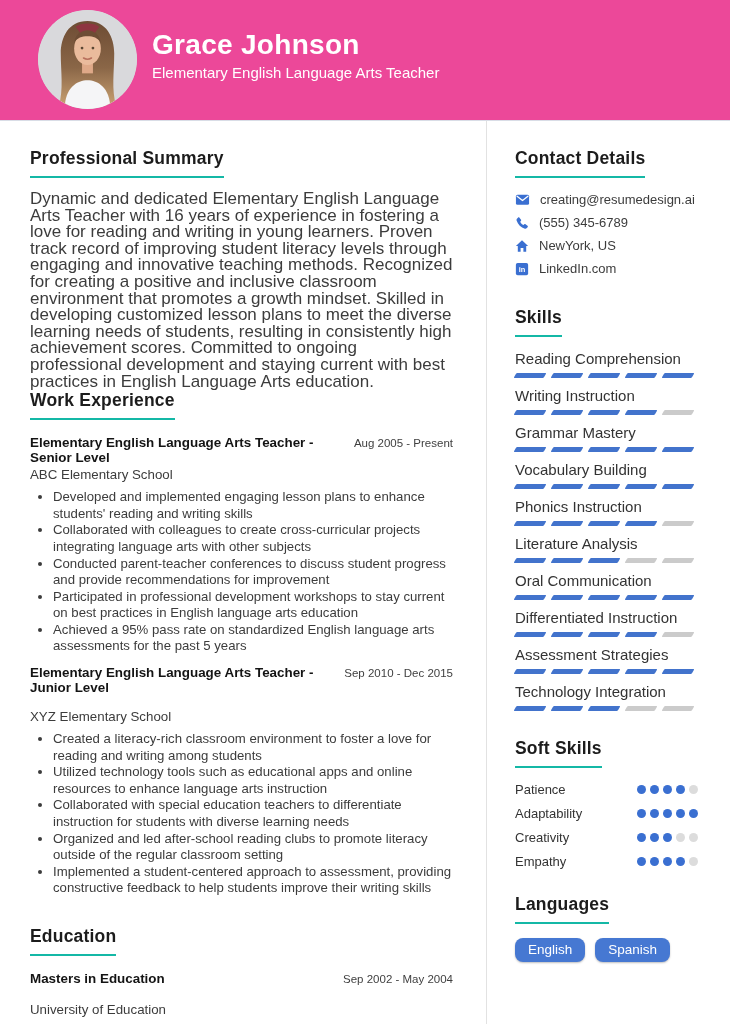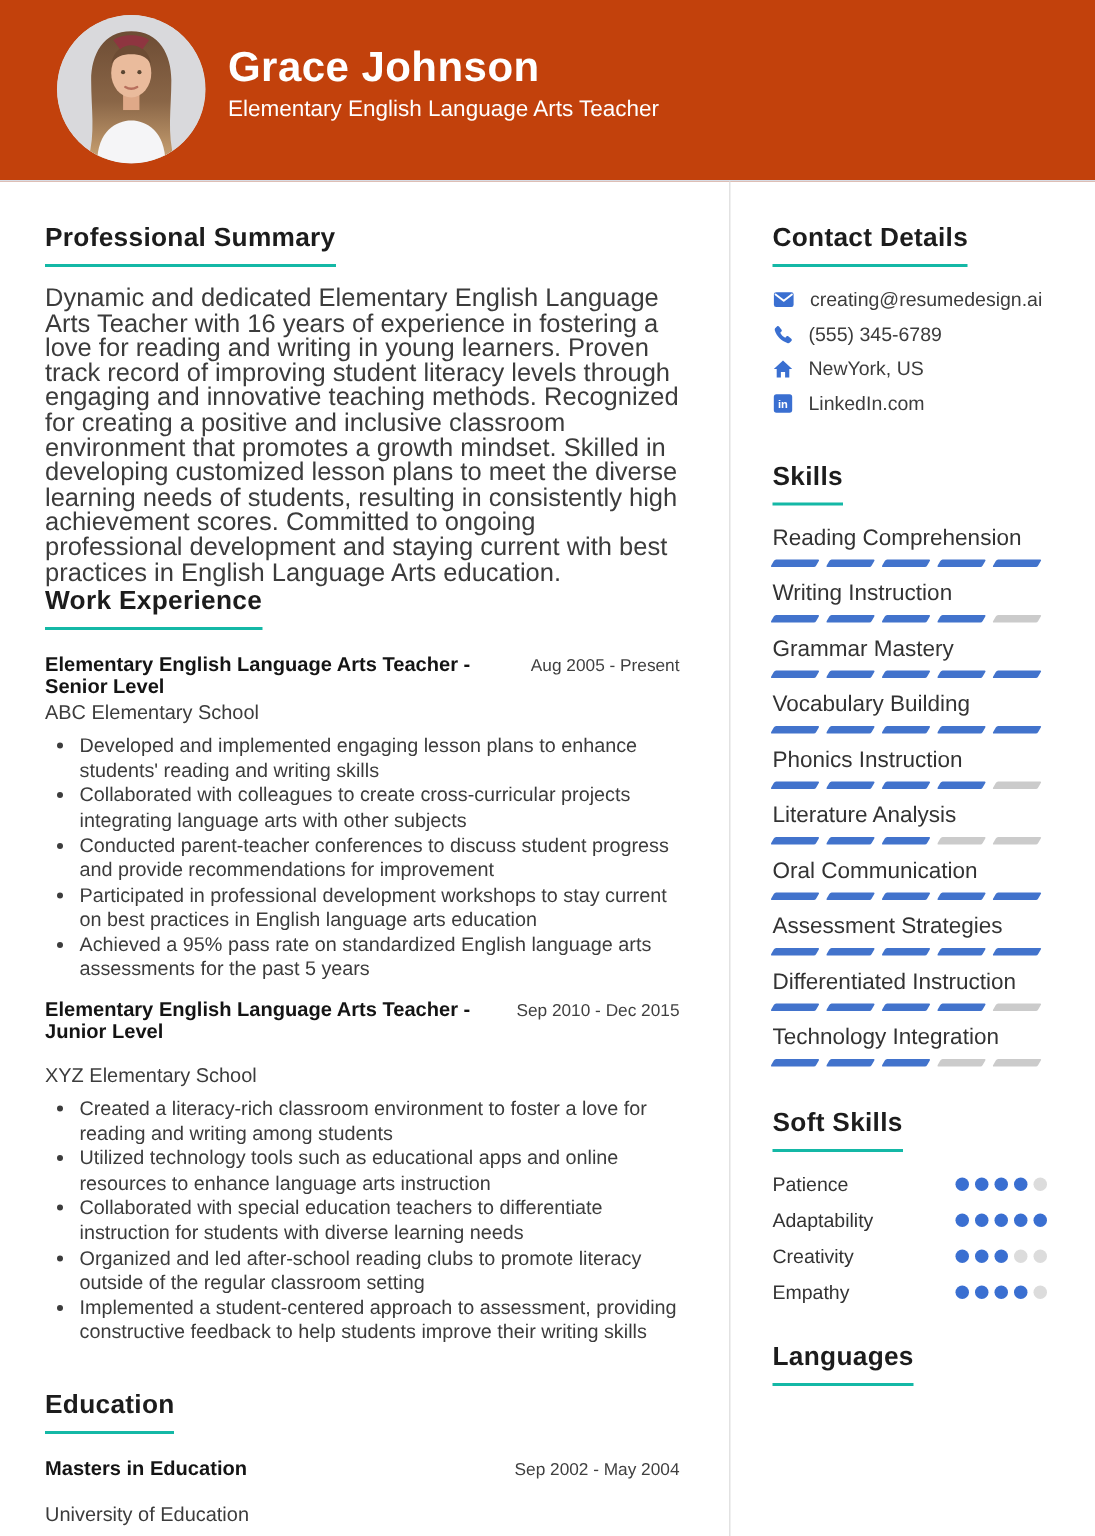--- a/index.html
+++ b/index.html
@@ -2,21 +2,21 @@
 <html><head>
 <meta charset="utf-8">
 <style>
   * { margin:0; padding:0; box-sizing:border-box; }
   html,body { width:730px; height:1024px; background:#ffffff; overflow:hidden;
     font-family:"Liberation Sans","DejaVu Sans",sans-serif; }
   .page { position:relative; width:730px; height:1024px; background:#fff; }
 
   
   .header { position:absolute; left:0; top:0; width:730px; height:121px;
-    background:#c2410c; border-bottom:1px solid #d9dde6; }
+    background:#ec4899; border-bottom:1px solid #d9dde6; }
   .avatar-wrap { position:absolute; left:38px; top:10px; width:99px; height:99px;
     border-radius:50%; overflow:hidden; background:#d9d9dc; }
   .avatar-wrap svg { display:block; width:100%; height:100%; }
   .header-name { position:absolute; left:152px; top:29px; color:#ffffff;
     font-size:28px; font-weight:bold; letter-spacing:0.3px; }
   .header-title { position:absolute; left:152px; top:64px; color:#ffffff;
     font-size:15px; font-weight:normal; }
 
   
   .divider { position:absolute; left:486px; top:121px; width:1px; height:903px;
@@ -284,37 +284,37 @@
             <div class="skill-name">Oral Communication</div>
             <div class="skill-bar">
               <span class="skill-seg filled"></span>
               <span class="skill-seg filled"></span>
               <span class="skill-seg filled"></span>
               <span class="skill-seg filled"></span>
               <span class="skill-seg filled"></span>
             </div>
           </div>
           <div class="skill-row">
+            <div class="skill-name">Differentiated Instruction</div>
+            <div class="skill-bar">
+              <span class="skill-seg filled"></span>
+              <span class="skill-seg filled"></span>
+              <span class="skill-seg filled"></span>
+              <span class="skill-seg filled"></span>
+              <span class="skill-seg"></span>
+            </div>
+          </div>
+          <div class="skill-row">
             <div class="skill-name">Assessment Strategies</div>
             <div class="skill-bar">
               <span class="skill-seg filled"></span>
               <span class="skill-seg filled"></span>
               <span class="skill-seg filled"></span>
               <span class="skill-seg filled"></span>
               <span class="skill-seg filled"></span>
-            </div>
-          </div>
-          <div class="skill-row">
-            <div class="skill-name">Differentiated Instruction</div>
-            <div class="skill-bar">
-              <span class="skill-seg filled"></span>
-              <span class="skill-seg filled"></span>
-              <span class="skill-seg filled"></span>
-              <span class="skill-seg filled"></span>
-              <span class="skill-seg"></span>
             </div>
           </div>
           <div class="skill-row">
             <div class="skill-name">Technology Integration</div>
             <div class="skill-bar">
               <span class="skill-seg filled"></span>
               <span class="skill-seg filled"></span>
               <span class="skill-seg filled"></span>
               <span class="skill-seg"></span>
               <span class="skill-seg"></span>
@@ -364,16 +364,20 @@
               <span class="soft-dot filled"></span>
               <span class="soft-dot filled"></span>
               <span class="soft-dot"></span>
             </span>
           </div>
         </div>
     </section>
 
     <section class="lang-section">
       <h2 class="section-heading">Languages</h2>
+      <div id="lang-pills" class="lang-pills">
+          <button class="lang-pill">English</button>
+          <button class="lang-pill">Spanish</button>
+        </div>
     </section>
 
   </div>
 </div>
 
 </body></html>

